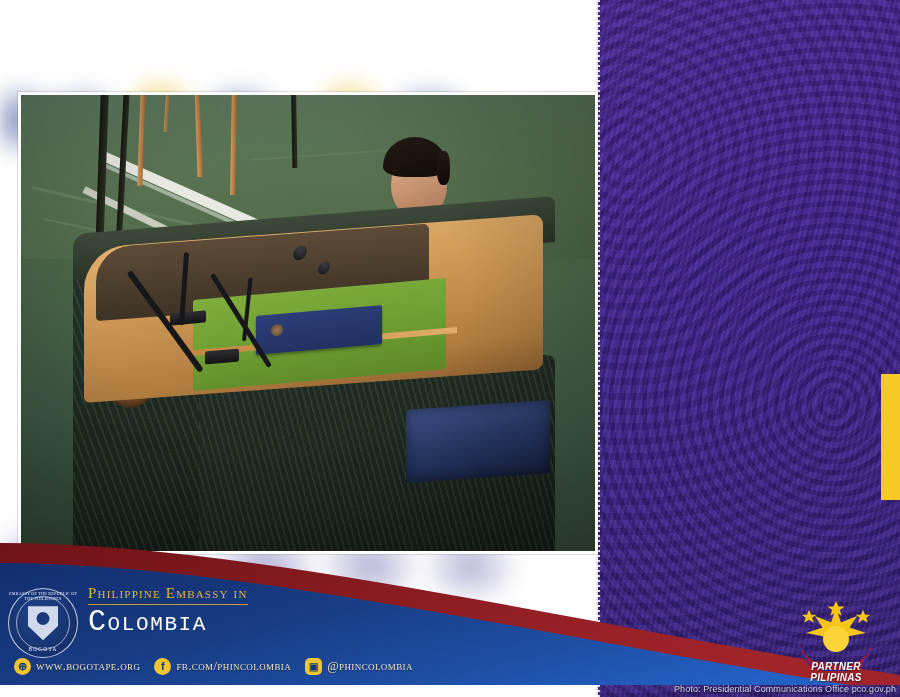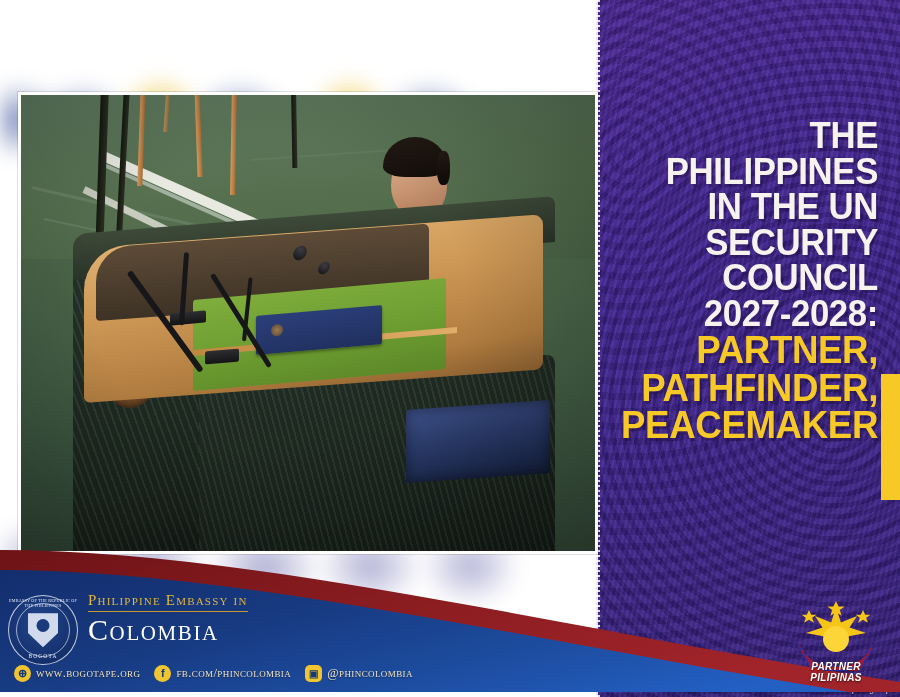--- a/index.html
+++ b/index.html
@@ -348,21 +348,21 @@
     position:absolute; right:4px; bottom:3px;
     font-size:9px; color:#cfd4ea;
     letter-spacing:.1px;
     text-shadow:0 1px 2px rgba(0,0,0,.7);
     font-family:"Liberation Sans", sans-serif;
     z-index:6;
   }
 
   
   .banner-wrap {
-    position:absolute; left:0; bottom:5px; width:748px; height:160px; z-index:9;
+    position:absolute; left:0; bottom:12px; width:748px; height:160px; z-index:9;
   }
   .banner-wrap svg { display:block; width:900px; height:160px; }
 
   .embassy-seal {
     position:absolute; left:8px; bottom:27px; width:70px; height:70px; z-index:11;
   }
   .seal-ring {
     position:absolute; inset:0; border-radius:50%;
     border:1.6px solid rgba(225,230,245,.85);
     background:radial-gradient(circle at 45% 40%, #22458c 0%, #14306c 70%, #0d2150 100%);
@@ -398,21 +398,21 @@
   .emb-line1 {
     font-family:"Liberation Serif", serif;
     font-size:15px; letter-spacing:1.2px;
     color:#e3b63c;
     font-variant:small-caps;
     padding-bottom:2px;
     border-bottom:1.4px solid #c9992c;
     display:inline-block;
   }
   .emb-line2 {
-    font-family:Liberation Serif, serif;
+    font-family:Liberation Mono, monospace;
     font-size:30px; letter-spacing:1.6px;
     color:#ffffff;
     font-variant:small-caps;
     display:block; margin-top:2px; line-height:1.05;
   }
 
   .social-row {
     position:absolute; left:14px; bottom:10px; z-index:11;
     display:flex; align-items:center; gap:7px;
     font-family:"Liberation Serif", serif;
@@ -449,31 +449,20 @@
 </head>
 <body>
 
 <div id="poster">
 
   <div class="bg-left"></div>
 
   <div class="panel-right"></div>
   <div class="panel-seam"></div>
 
-  <div class="headline">
-    <span class="ln">THE</span>
-    <span class="ln">PHILIPPINES</span>
-    <span class="ln">IN THE UN</span>
-    <span class="ln">SECURITY</span>
-    <span class="ln">COUNCIL</span>
-    <span class="ln">2027-2028:</span>
-    <span class="ln accent">PARTNER,</span>
-    <span class="ln accent">PATHFINDER,</span>
-    <span class="ln accent">PEACEMAKER</span>
-  </div>
 
   <div class="accent-bar"></div>
 
   <div class="photo-frame">
     <div class="photo">
       <div class="hall-upper"></div>
       <div class="hall-lower"></div>
 
       <div class="floor-streak fs1"></div>
       <div class="floor-streak fs2"></div>

